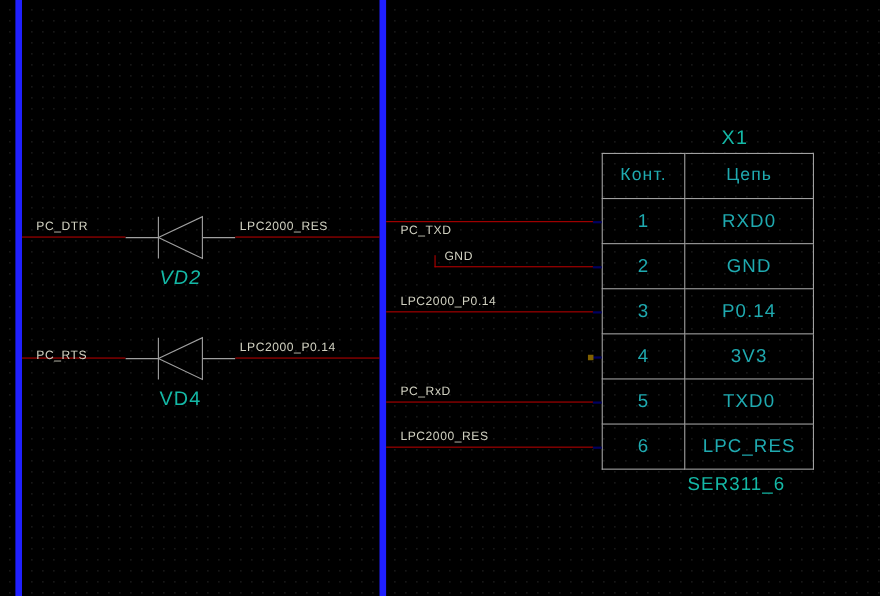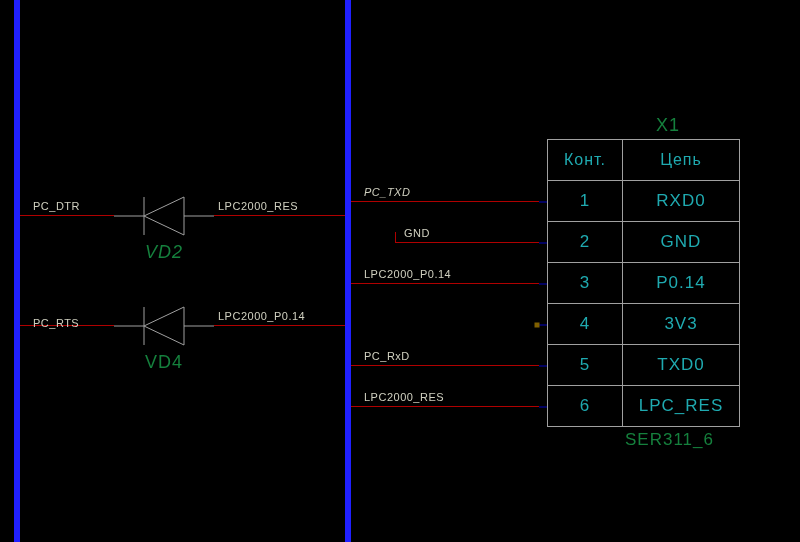--- a/index.html
+++ b/index.html
@@ -24,21 +24,21 @@
   .netlabel {
     position: absolute;
     color: #d0d0c0;
     font-size: 11px;
     font-family: Arial, sans-serif;
     letter-spacing: 0.5px;
     white-space: nowrap;
   }
   .designator {
     position: absolute;
-    color: #15803d;
+    color: #14b8a6;
     font-size: 18px;
     font-family: Arial, sans-serif;
     letter-spacing: 1px;
   }
   .conn {
     position: absolute;
     border-collapse: collapse;
     border-radius: 10px;
   }
   .conn td, .conn th {
@@ -137,21 +137,21 @@
 
 <div class="pinstub" style="left:539px; top:201px;"></div>
 <div class="pinstub" style="left:539px; top:242px;"></div>
 <div class="pinstub" style="left:539px; top:283px;"></div>
 <div class="pinstub" style="left:539px; top:324px;"></div>
 <div class="pinstub" style="left:539px; top:365px;"></div>
 <div class="pinstub" style="left:539px; top:406px;"></div>
 <div class="endpt" style="left:537px; top:325px;"></div>
 
 <div class="wire" style="left:351px; top:201px; width:188px;"></div>
-<div class="netlabel" style="left:364px; top:186px;font-style:italic;">PC_TXD</div>
+<div class="netlabel" style="left:364px; top:204px;">PC_TXD</div>
 
 <div class="wire" style="left:395px; top:242px; width:144px;"></div>
 <div class="wirev" style="left:395px; top:232px; height:11px;"></div>
 <div class="netlabel" style="left:404px; top:227px;">GND</div>
 
 <div class="wire" style="left:351px; top:283px; width:188px;"></div>
 <div class="netlabel" style="left:364px; top:268px;">LPC2000_P0.14</div>
 
 <div class="wire" style="left:351px; top:365px; width:188px;"></div>
 <div class="netlabel" style="left:364px; top:350px;">PC_RxD</div>

